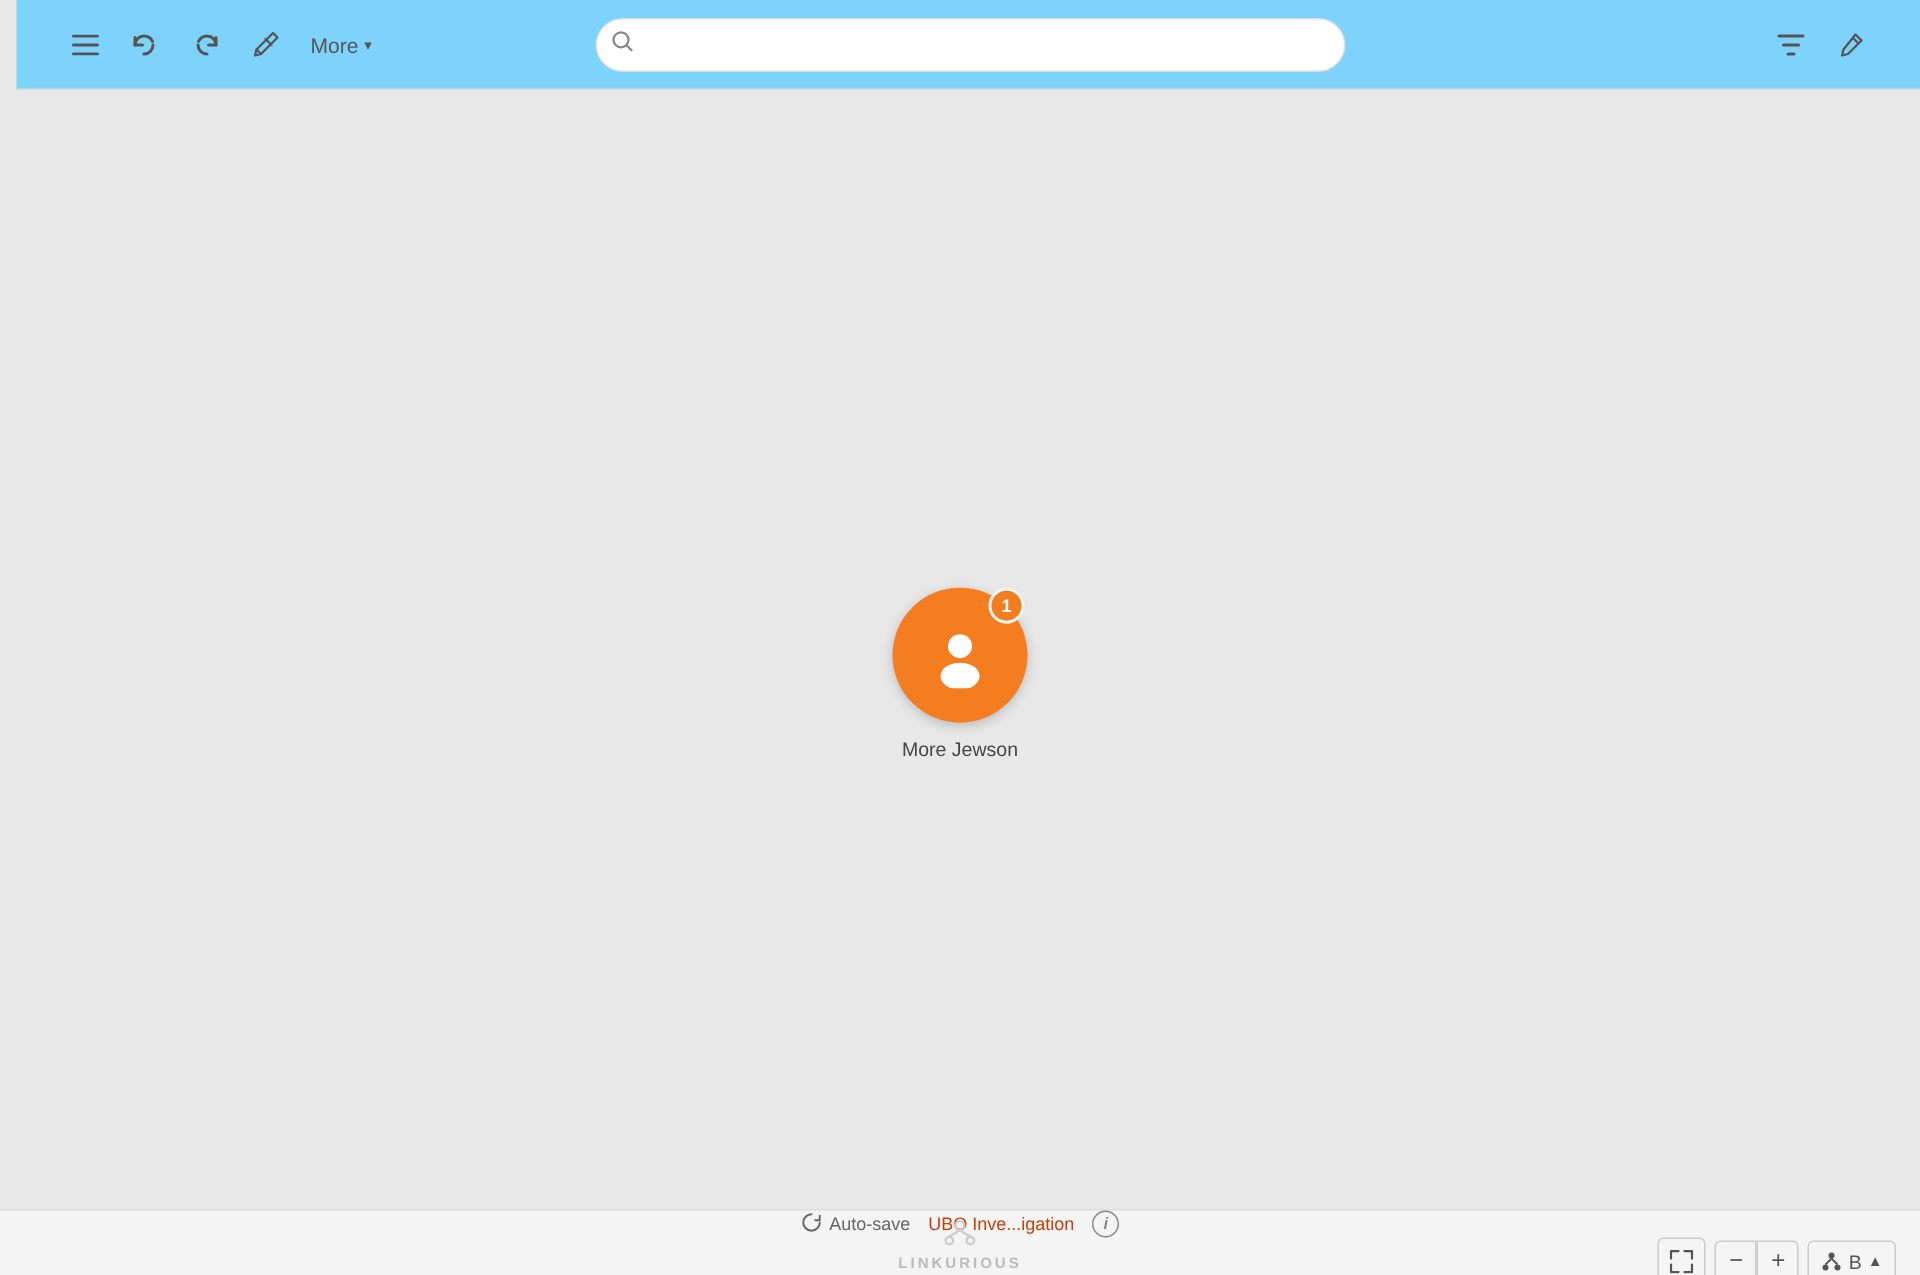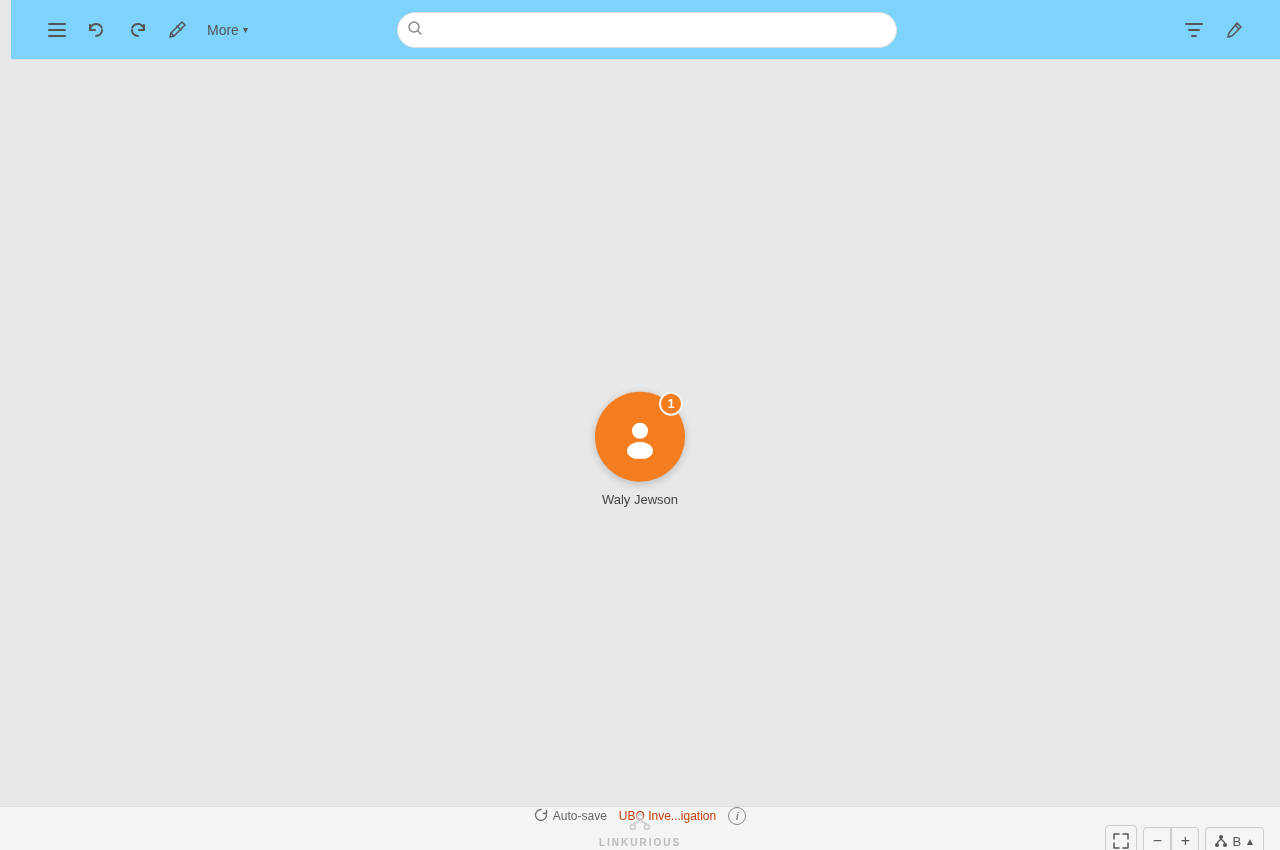--- a/index.html
+++ b/index.html
@@ -378,21 +378,21 @@
 
       <svg class="person-svg" viewBox="0 0 44 44">
         <circle cx="22" cy="16" r="8" fill="white"></circle>
         <ellipse cx="22" cy="36" rx="13" ry="9" fill="white"></ellipse>
       </svg>
 
       <div class="node-badge">
         <span>1</span>
       </div>
     </div>
-    <span class="node-label">Waly Jewson</span>
+    <span class="node-label">More Jewson</span>
   </div>
 </div>
 
 <div id="bottom-bar">
   <div id="bottom-left">
 
     <div class="autosave-wrap">
       <span class="autosave-icon">
         <svg width="14" height="14" viewBox="0 0 14 14" fill="none">
           <path d="M7 1.5C4 1.5 1.5 4 1.5 7S4 12.5 7 12.5 12.5 10 12.5 7" stroke="#666" stroke-width="1.3" stroke-linecap="round"></path>

